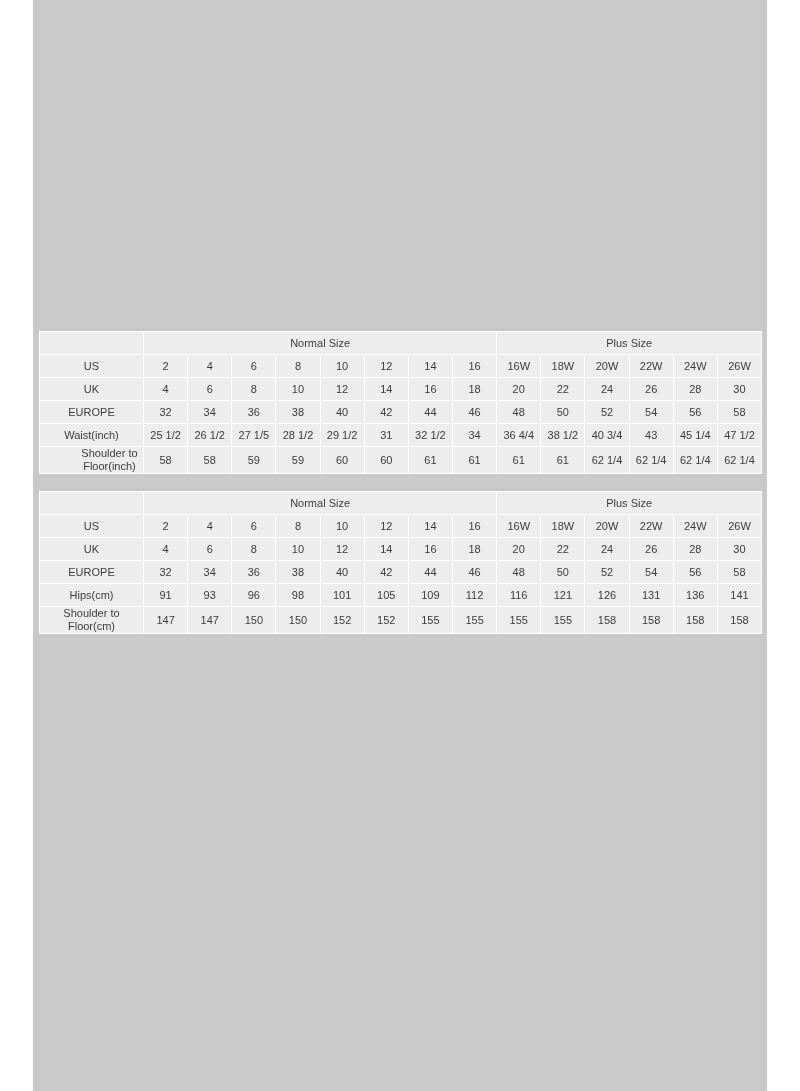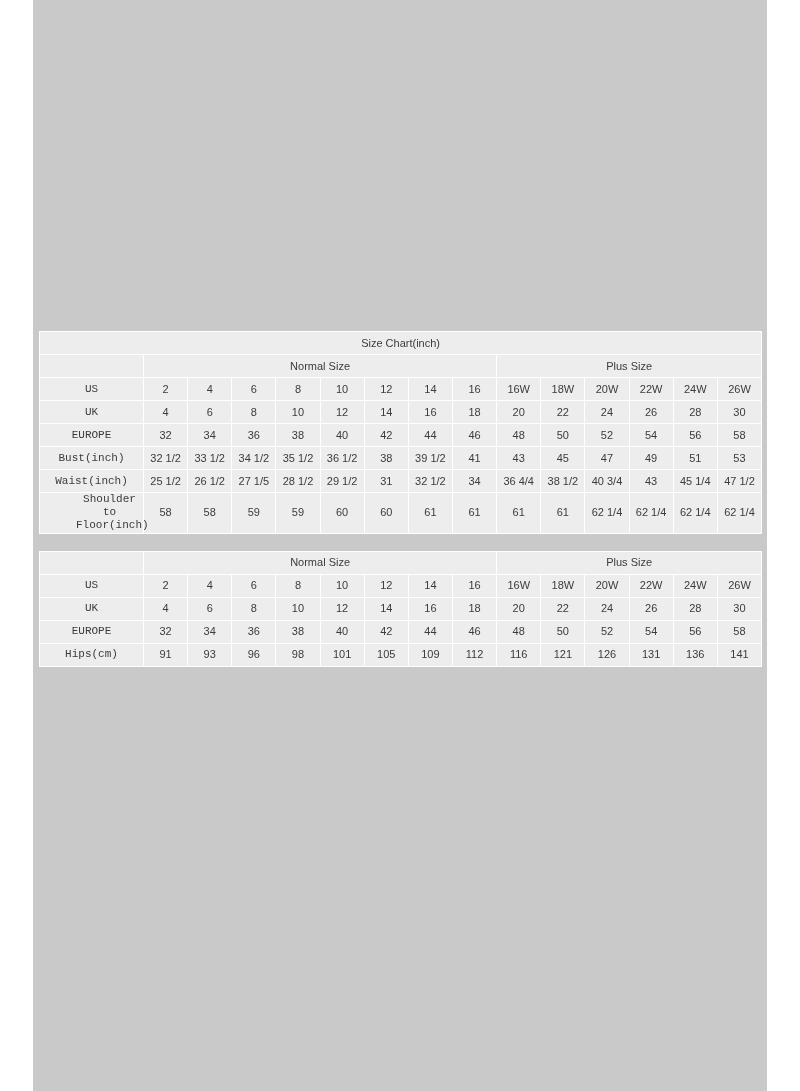--- a/index.html
+++ b/index.html
@@ -70,21 +70,20 @@
   td.group {
     background: #e6e6e6;
     font-size: 11.5px;
     height: 22px;
   }
   td.rowlabel {
     background: #e3e3e3;
     font-size: 11px;
     color: #3b3b3b;
     width: 104px;
-    font-family: Liberation Mono, monospace;
   }
   td.blank {
     background: #e3e3e3;
   }
   td.tall {
     height: 34px;
   }
   td.val {
     background: #ededed;
   }
@@ -113,23 +112,20 @@
             <col style="width: 44.1429px;">
             <col style="width: 44.1429px;">
             <col style="width: 44.1429px;">
             <col style="width: 44.1429px;">
             <col style="width: 44.1429px;">
             <col style="width: 44.1429px;">
             <col style="width: 44.1429px;">
             <col style="width: 44.1429px;">
           </colgroup>
           <tbody>
-            <tr>
-              <td class="title" colspan="15">Size Chart(inch)</td>
-            </tr>
             <tr>
               <td class="blank">&nbsp;</td>
               <td class="group" colspan="8">Normal Size</td>
               <td class="group" colspan="6">Plus Size</td>
             </tr>
             <tr>
               <td class="rowlabel">US</td>
               <td class="val">2</td>
               <td class="val">4</td>
               <td class="val">6</td>
@@ -171,37 +167,20 @@
               <td class="val">40</td>
               <td class="val">42</td>
               <td class="val">44</td>
               <td class="val">46</td>
               <td class="val">48</td>
               <td class="val">50</td>
               <td class="val">52</td>
               <td class="val">54</td>
               <td class="val">56</td>
               <td class="val">58</td>
-            </tr>
-            <tr>
-              <td class="rowlabel">Bust(inch)</td>
-              <td class="val">32 1/2</td>
-              <td class="val">33 1/2</td>
-              <td class="val">34 1/2</td>
-              <td class="val">35 1/2</td>
-              <td class="val">36 1/2</td>
-              <td class="val">38</td>
-              <td class="val">39 1/2</td>
-              <td class="val">41</td>
-              <td class="val">43</td>
-              <td class="val">45</td>
-              <td class="val">47</td>
-              <td class="val">49</td>
-              <td class="val">51</td>
-              <td class="val">53</td>
             </tr>
             <tr>
               <td class="rowlabel">Waist(inch)</td>
               <td class="val">25 1/2</td>
               <td class="val">26 1/2</td>
               <td class="val">27 1/5</td>
               <td class="val">28 1/2</td>
               <td class="val">29 1/2</td>
               <td class="val">31</td>
               <td class="val">32 1/2</td>
@@ -323,17 +302,34 @@
               <td class="val">105</td>
               <td class="val">109</td>
               <td class="val">112</td>
               <td class="val">116</td>
               <td class="val">121</td>
               <td class="val">126</td>
               <td class="val">131</td>
               <td class="val">136</td>
               <td class="val">141</td>
             </tr>
+            <tr>
+              <td class="rowlabel">Shoulder to Floor(cm)</td>
+              <td class="val">147</td>
+              <td class="val">147</td>
+              <td class="val">150</td>
+              <td class="val">150</td>
+              <td class="val">152</td>
+              <td class="val">152</td>
+              <td class="val">155</td>
+              <td class="val">155</td>
+              <td class="val">155</td>
+              <td class="val">155</td>
+              <td class="val">158</td>
+              <td class="val">158</td>
+              <td class="val">158</td>
+              <td class="val">158</td>
+            </tr>
           </tbody>
         </table>
       </div>
     </div>
 </div>
 
 </body></html>

